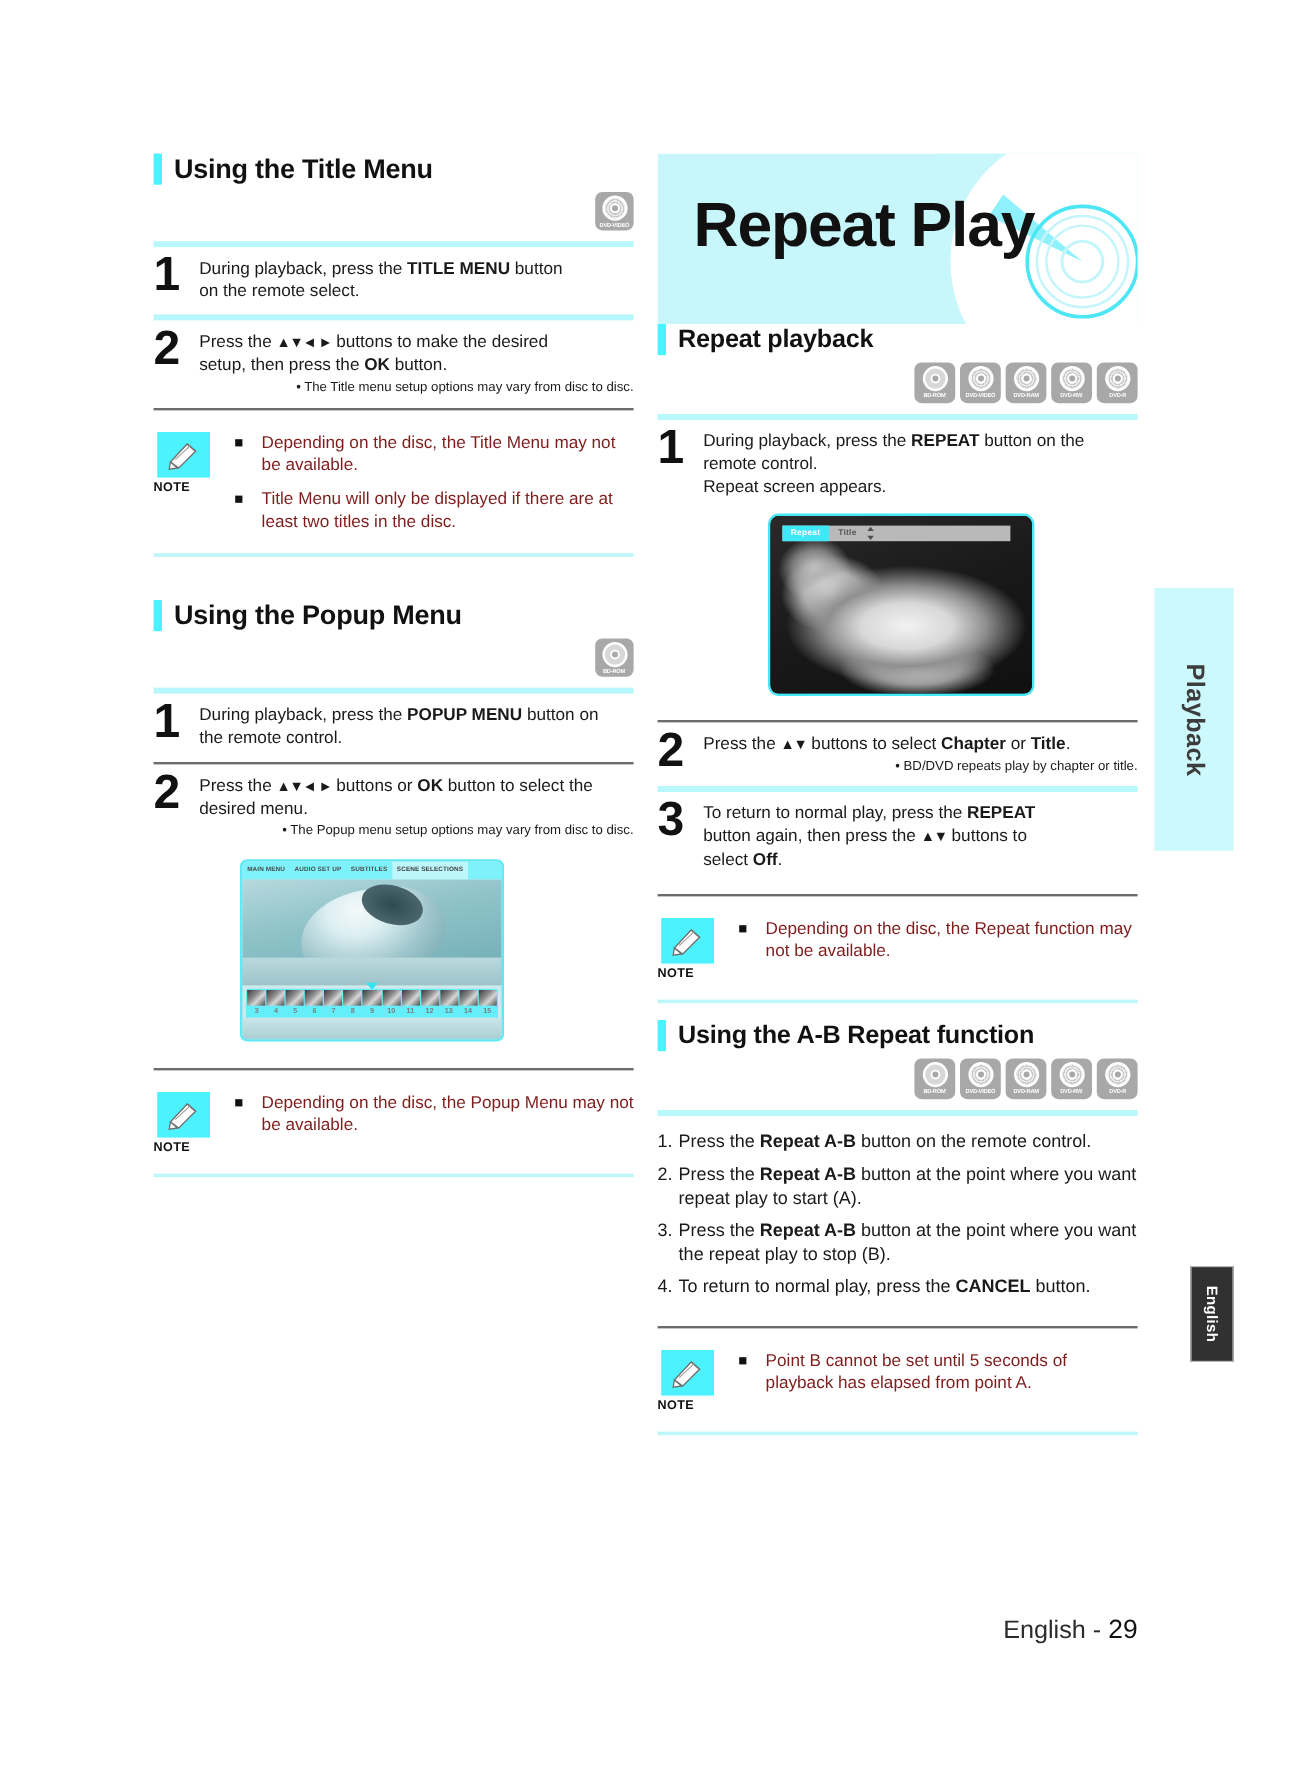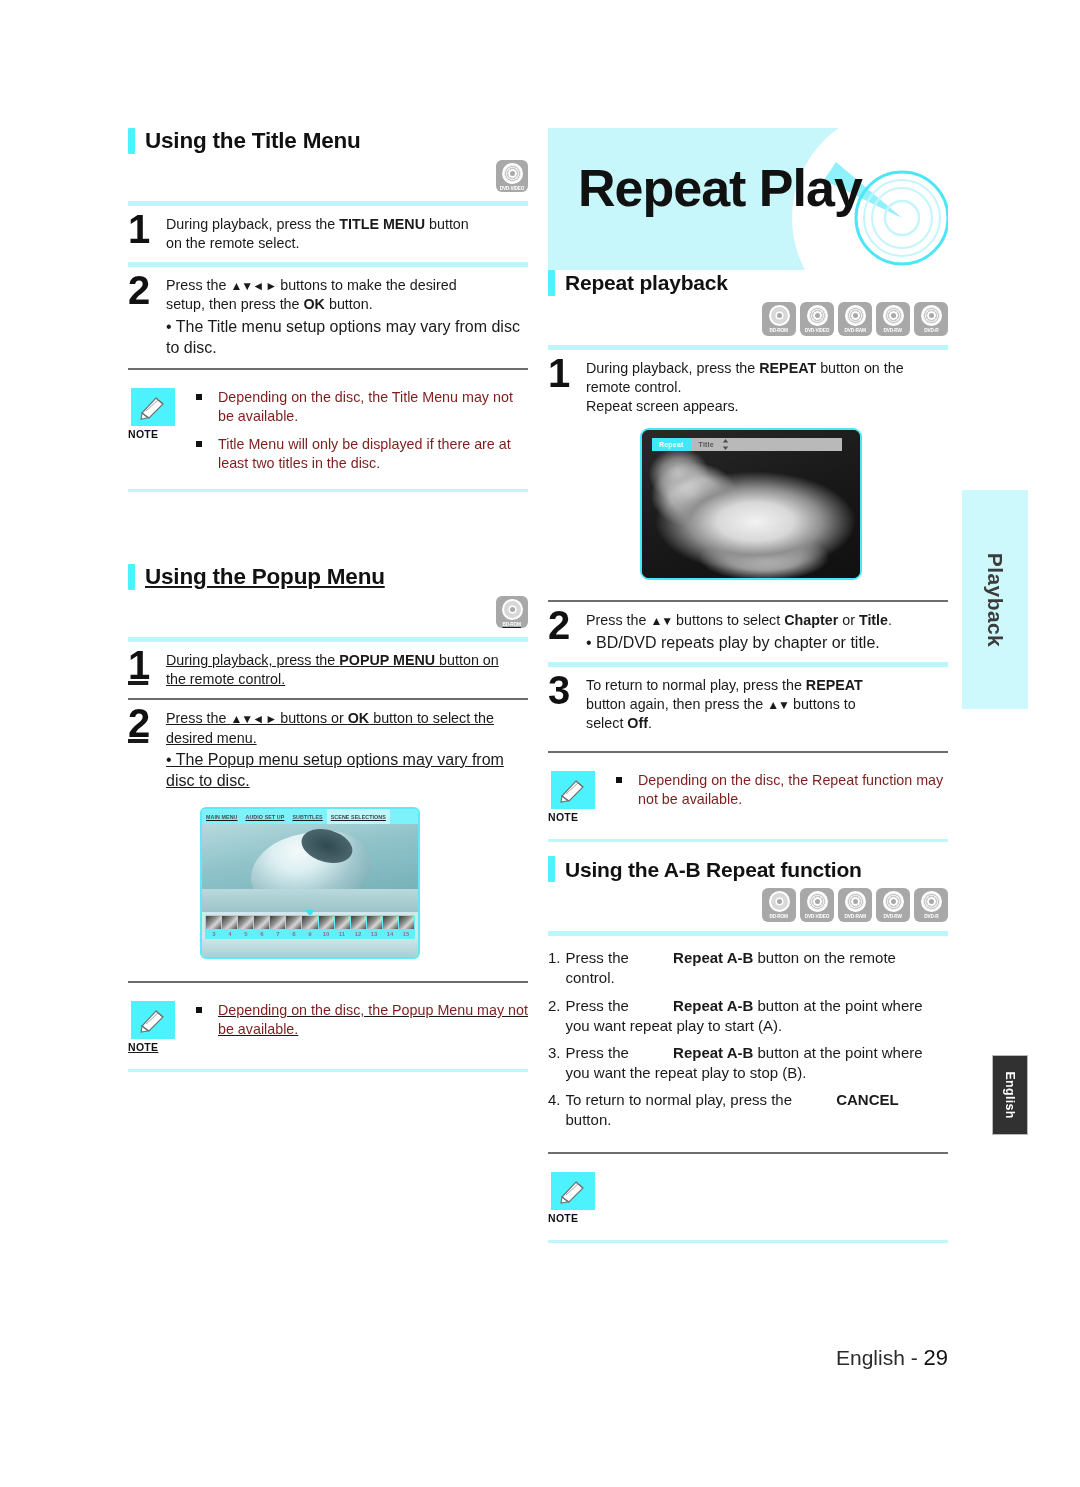--- a/index.html
+++ b/index.html
@@ -58,21 +58,21 @@
 
   
   .step{display:flex;gap:12px;align-items:flex-start;margin:9px 0;}
   .step-num{
     font-size:40px;font-weight:bold;line-height:0.78;color:#111;
     flex:0 0 auto;width:26px;text-align:left;letter-spacing:-2px;
     margin-top:-1px;
   }
   .step-body{flex:1 1 auto;font-size:14.3px;line-height:1.34;color:#1a1a1a;}
   .step-body b{font-weight:bold;}
-  .step-sub{font-size:16px;line-height:1.33;margin-top:1px;}
+  .step-sub{font-size:11px;line-height:1.33;margin-top:1px;text-align:right;}
 
   
   .note{margin:10px 0;}
   .note-inner{display:flex;gap:14px;align-items:flex-start;padding:9px 0 7px 0;}
   .note-badge{flex:0 0 auto;width:50px;text-align:left;}
   .note-icon{
     width:44px;height:38px;background:#4df2ff;position:relative;display:block;margin:0 auto;
   }
   .note-icon svg{position:absolute;left:50%;top:50%;transform:translate(-50%,-50%);}
   .note-label{font-size:10.5px;font-weight:bold;letter-spacing:0.3px;color:#111;margin-top:2px;display:block;}
@@ -179,21 +179,21 @@
     color:#4d4d4d;font-size:6px;line-height:0.9;display:flex;flex-direction:column;align-items:center;
   }
 
   
   .ab-list{margin:12px 0 0 0;padding:0;list-style:none;}
   .ab-list li{
     display:flex;gap:5px;font-size:15px;line-height:1.34;margin-bottom:7px;color:#1a1a1a;
   }
   .ab-list li .n{flex:0 0 auto;}
   .ab-list li .t{flex:1 1 auto;}
-  .ab-list li b{font-weight:bold;margin-left:40px;}
+  .ab-list li b{font-weight:bold;}
 
   
   .tab-playback{
     position:absolute;left:962px;top:490px;width:66px;height:219px;background:#cdf8fc;
   }
   .tab-playback span{
     position:absolute;left:50%;top:50%;
     transform:translate(-50%,-50%) rotate(90deg);
     font-size:21px;font-weight:bold;color:#3c3c3c;white-space:nowrap;letter-spacing:0.4px;
   }
@@ -272,21 +272,21 @@
           </div>
           <ul class="note-list">
             <li>Depending on the disc, the Title Menu may not be available.</li>
             <li>Title Menu will only be displayed if there are at least two titles in the disc.</li>
           </ul>
         </div>
         <div class="rule-cyan thin"></div>
       </div>
     </div>
 
-    <div style="margin-top:72px;text-decoration:underline;">
+    <div style="margin-top:36px;">
       <div class="sec-head">
         <span class="sec-bar"></span>
         <span class="sec-title">Using the Popup Menu</span>
       </div>
 
       <div class="badge-row">
         <div class="disc-badge badge-small">
           <span class="glyph"></span>
           <span class="blabel">BD-ROM</span>
         </div>
@@ -558,20 +558,23 @@
             <span class="note-icon">
               <svg width="30" height="26" viewBox="0 0 30 26" aria-hidden="true">
                 <path d="M4 19 L18 4 L25 10 L11 24 Z" fill="#ffffff" stroke="#6f6f6f" stroke-width="1.1"></path>
                 <path d="M4 19 L3 25 L10 24 Z" fill="#ffffff" stroke="#6f6f6f" stroke-width="1.1"></path>
                 <path d="M18 4 L25 10" stroke="#6f6f6f" stroke-width="1.1"></path>
                 <path d="M8 17 L21 5" stroke="#9a9a9a" stroke-width="0.9"></path>
               </svg>
             </span>
             <span class="note-label">NOTE</span>
           </div>
+          <ul class="note-list">
+            <li>Point B cannot be set until 5 seconds of playback has elapsed from point A.</li>
+          </ul>
         </div>
         <div class="rule-cyan thin"></div>
       </div>
     </div>
   </div>
 
   <div class="tab-playback">
     <span>Playback</span>
   </div>
   <div class="tab-english">

